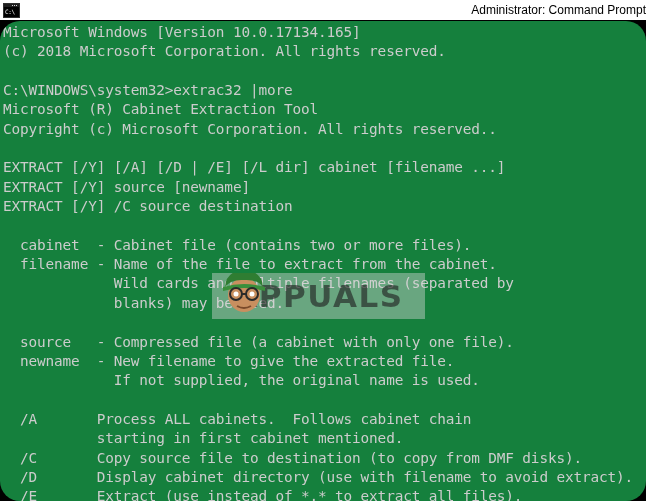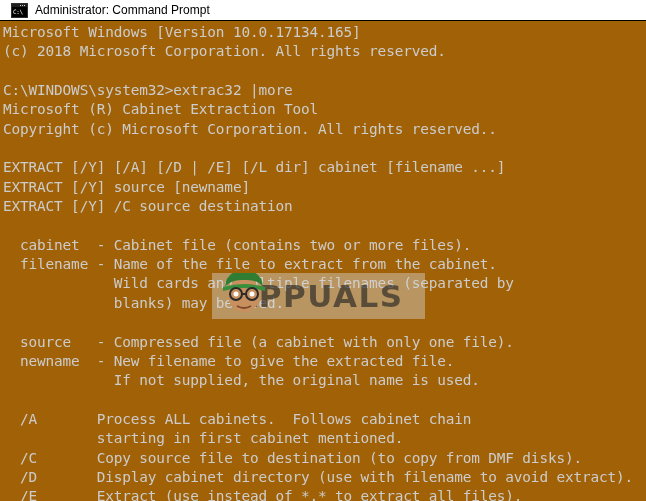--- a/index.html
+++ b/index.html
@@ -22,21 +22,22 @@
   #titlebar {
     position: absolute;
     left: 0; top: 0;
     width: 646px;
     height: 21px;
     background: #ffffff;
     border-bottom: 1px solid #000000;
     box-sizing: border-box;
     display: flex;
     align-items: center;
-    padding-left: 11px;
+    padding-left: 3px;
+    justify-content: space-between;
   }
   #title-icon {
     width: 17px;
     height: 15px;
     flex: 0 0 auto;
     position: relative;
     background: #f0f0f0;
     border: 1px solid #303030;
     box-sizing: border-box;
     margin-right: 7px;
@@ -78,22 +79,23 @@
     line-height: 14px;
     white-space: nowrap;
   }
   
   #console {
     position: absolute;
     left: 0;
     top: 21px;
     width: 646px;
     height: 480px;
-    background: #a16207;
+    background: #15803d;
     overflow: hidden;
+    border-radius: 20px;
   }
   #lines {
     position: absolute;
     left: 3px;
     top: 2px;
     right: 0;
     font-family: "DejaVu Sans Mono", monospace;
     font-size: 14.4px;
     line-height: 19.35px;
     color: #cccccc;

